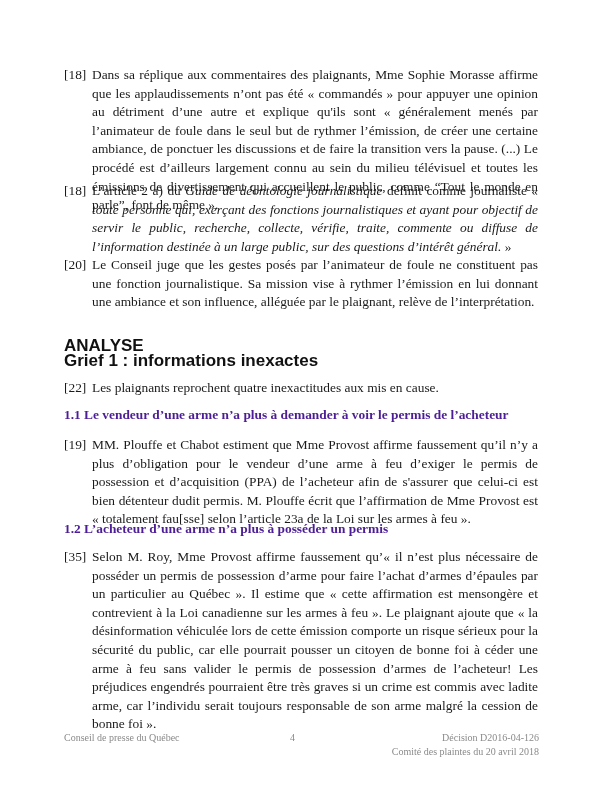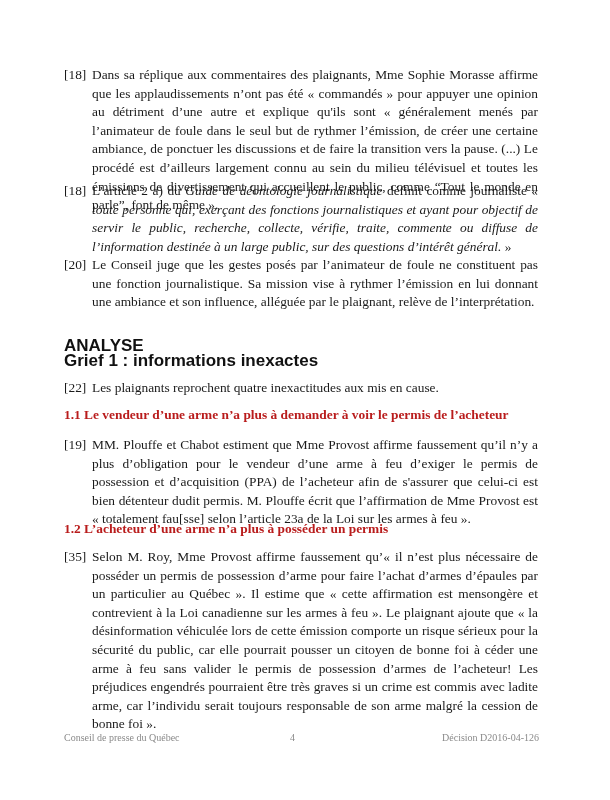--- a/index.html
+++ b/index.html
@@ -5,21 +5,21 @@
   html, body { margin: 0; padding: 0; background: #ffffff; }
   body { width: 610px; height: 800px; position: relative; overflow: hidden;
          font-family: "Liberation Serif", serif; color: #1a1a1a; }
   .page { position: absolute; left: 0; top: 0; width: 610px; height: 644px; padding-left: 6px; }
   .para { position: absolute; left: 64px; width: 474px; font-size: 13.4px; line-height: 18.6px; }
   .para .num { position: absolute; left: 0; top: 0; }
   .para .body { margin-left: 28px; text-align: justify; }
   .para .body i { font-style: italic; }
   .h-sans { position: absolute; left: 64px; font-family: "Liberation Sans", sans-serif;
             font-weight: bold; font-size: 17px; line-height: 16px; color: #111; }
-  .h-serif { position: absolute; left: 64px; font-weight: bold; font-size: 13.4px; line-height: 18px; color: #b91c1c; }
+  .h-serif { position: absolute; left: 64px; font-weight: bold; font-size: 13.4px; line-height: 18px; color: #4c1d95; }
   .footer { position: absolute; font-size: 10px; color: #8a8a8a; line-height: 14px; }
 </style>
 </head>
 <body>
 
 <div class="page">
 
   <div class="para" style="top:66px;">
     <span class="num">[18]</span>
     <div class="body">Dans sa réplique aux commentaires des plaignants, Mme Sophie Morasse affirme que les applaudissements n’ont pas été « commandés » pour appuyer une opinion au détriment d’une autre et explique qu'ils sont « généralement menés par l’animateur de foule dans le seul but de rythmer l’émission, de créer une certaine ambiance, de ponctuer les discussions et de faire la transition vers la pause.  (...) Le procédé est d’ailleurs largement connu au sein du milieu télévisuel et toutes les émissions de divertissement qui accueillent le public, comme “Tout le monde en parle”, font de même ».</div>
@@ -54,14 +54,15 @@
   <div class="h-serif" style="top:520px;">1.2 L’acheteur d’une arme n’a plus à posséder un permis</div>
 
   <div class="para" style="top:548px;">
     <span class="num">[35]</span>
     <div class="body">Selon M. Roy, Mme Provost affirme faussement qu’« il n’est plus nécessaire de posséder un permis de possession d’arme pour faire l’achat d’armes d’épaules par un particulier au Québec ». Il estime que « cette affirmation est mensongère et contrevient à la Loi canadienne sur les armes à feu ». Le plaignant ajoute que « la désinformation véhiculée lors de cette émission comporte un risque sérieux pour la sécurité du public, car elle pourrait pousser un citoyen de bonne foi à céder une arme à feu sans valider le permis de possession d’armes de l’acheteur! Les préjudices engendrés pourraient être très graves si un crime est commis avec ladite arme, car l’individu serait toujours responsable de son arme malgré la cession de bonne foi ».</div>
   </div>
 
   <div class="footer" style="left:64px; top:731px;">Conseil de presse du Québec</div>
   <div class="footer" style="left:290px; top:731px;">4</div>
   <div class="footer" style="right:77px; top:731px; text-align:left;">Décision D2016-04-126</div>
+  <div class="footer" style="right:77px; top:745px; text-align:right;">Comité des plaintes du 20 avril 2018</div>
 
 </div>
 
 </body></html>

